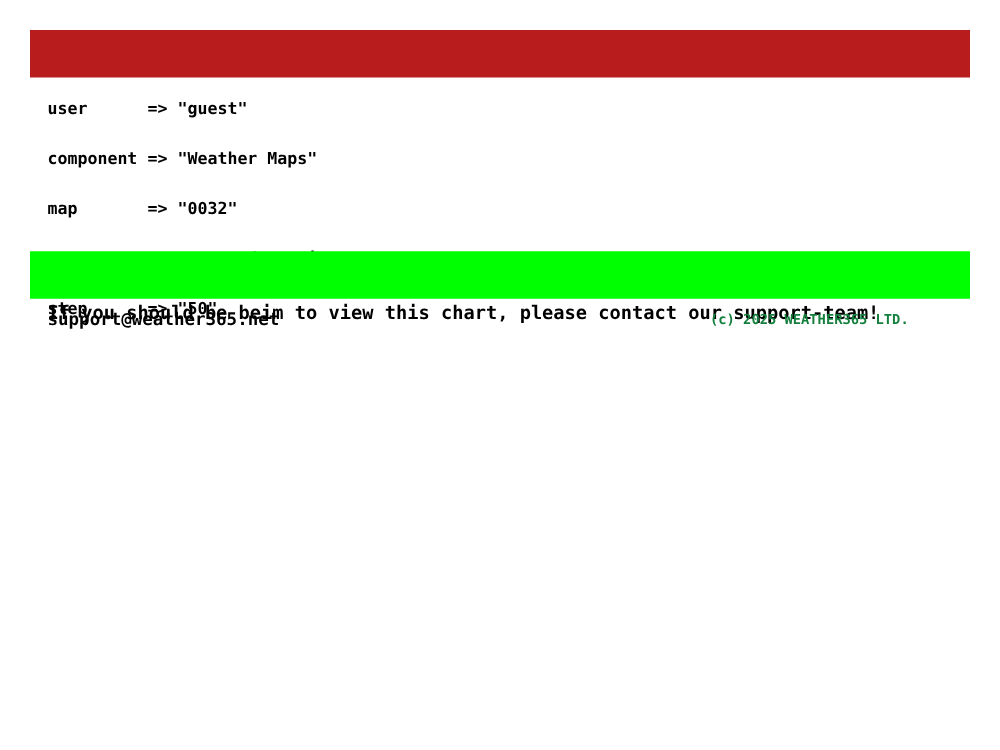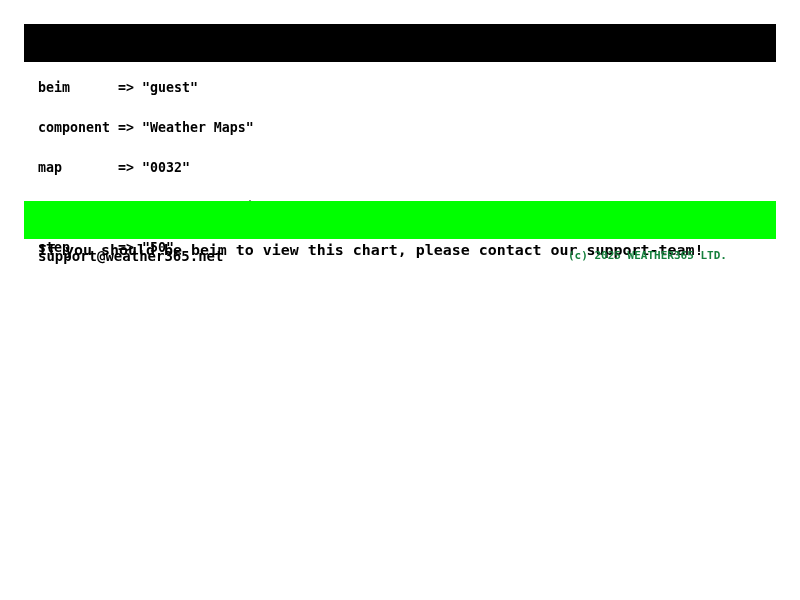--- a/index.html
+++ b/index.html
@@ -25,21 +25,21 @@
     padding: 2px 0 0 14px;
     box-sizing: border-box;
     font-size: 14.94px;
     font-weight: bold;
     line-height: 19px;
     white-space: pre;
     overflow: visible;
   }
   .banner-error {
     top: 24px;
-    background: #000000;
+    background: #b91c1c;
     color: #ffffff;
   }
   .banner-info {
     top: 201px;
     background: #00ff00;
     color: #000000;
   }
   .banner .line { display: block; white-space: pre; }
   .details {
     position: absolute;
@@ -87,21 +87,21 @@
 </head>
 <body>
 
 <div class="page">
 
   <div class="banner banner-error">
     <span class="line">You are not allowed to view this weather chart!</span>
     <span class="line">Sie duerfen diese Wetterkarte nicht betrachten!</span>
   </div>
 
-  <pre class="details"><div class="detail-row"><span class="detail-key">beim</span><span class="detail-arrow">=&gt;</span><span class="detail-value">"guest"</span></div>
+  <pre class="details"><div class="detail-row"><span class="detail-key">user</span><span class="detail-arrow">=&gt;</span><span class="detail-value">"guest"</span></div>
 <div class="detail-row"><span class="detail-key">component</span><span class="detail-arrow">=&gt;</span><span class="detail-value">"Weather Maps"</span></div>
 <div class="detail-row"><span class="detail-key">map</span><span class="detail-arrow">=&gt;</span><span class="detail-value">"0032"</span></div>
 <div class="detail-row"><span class="detail-key">mapname</span><span class="detail-arrow">=&gt;</span><span class="detail-value">"punto-de-rocio"</span></div>
 <div class="detail-row"><span class="detail-key">step</span><span class="detail-arrow">=&gt;</span><span class="detail-value">"50"</span></div></pre>
 
   <div class="banner banner-info">
     <span class="line">If you should be beim to view this chart, please contact our support-team!</span>
   </div>
 
   <div class="footer-email">support@weather365.net</div>

